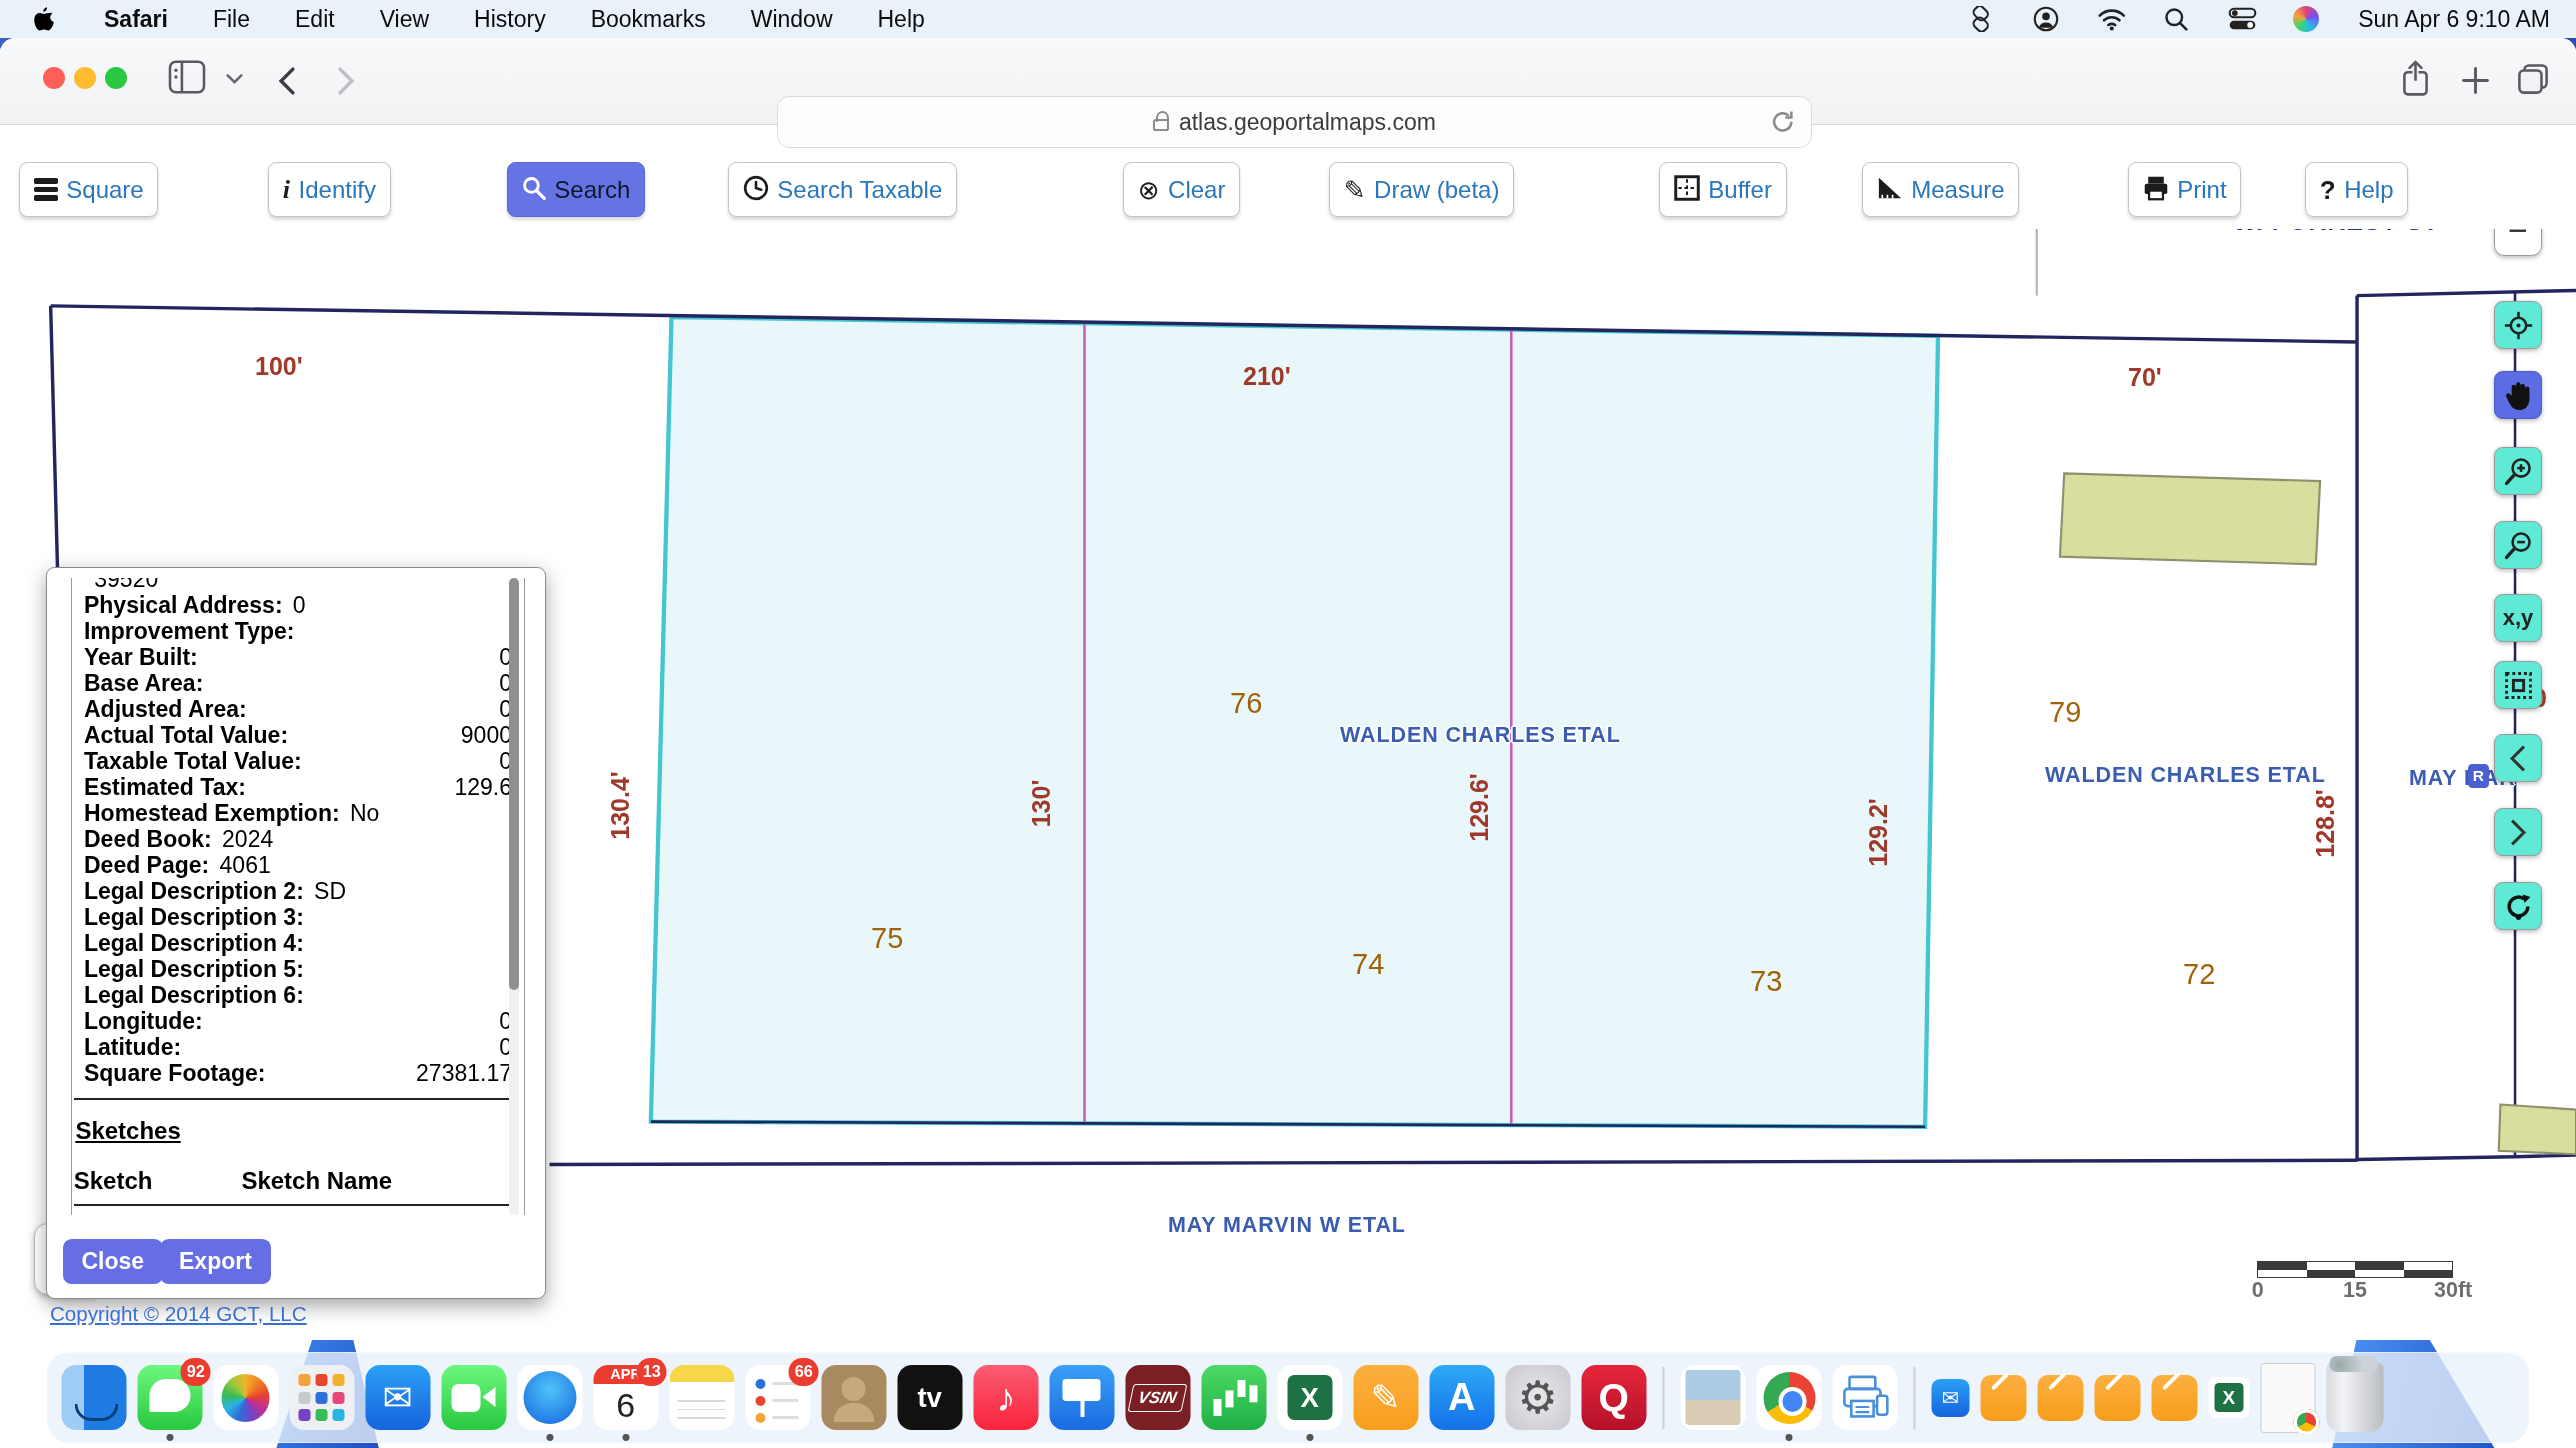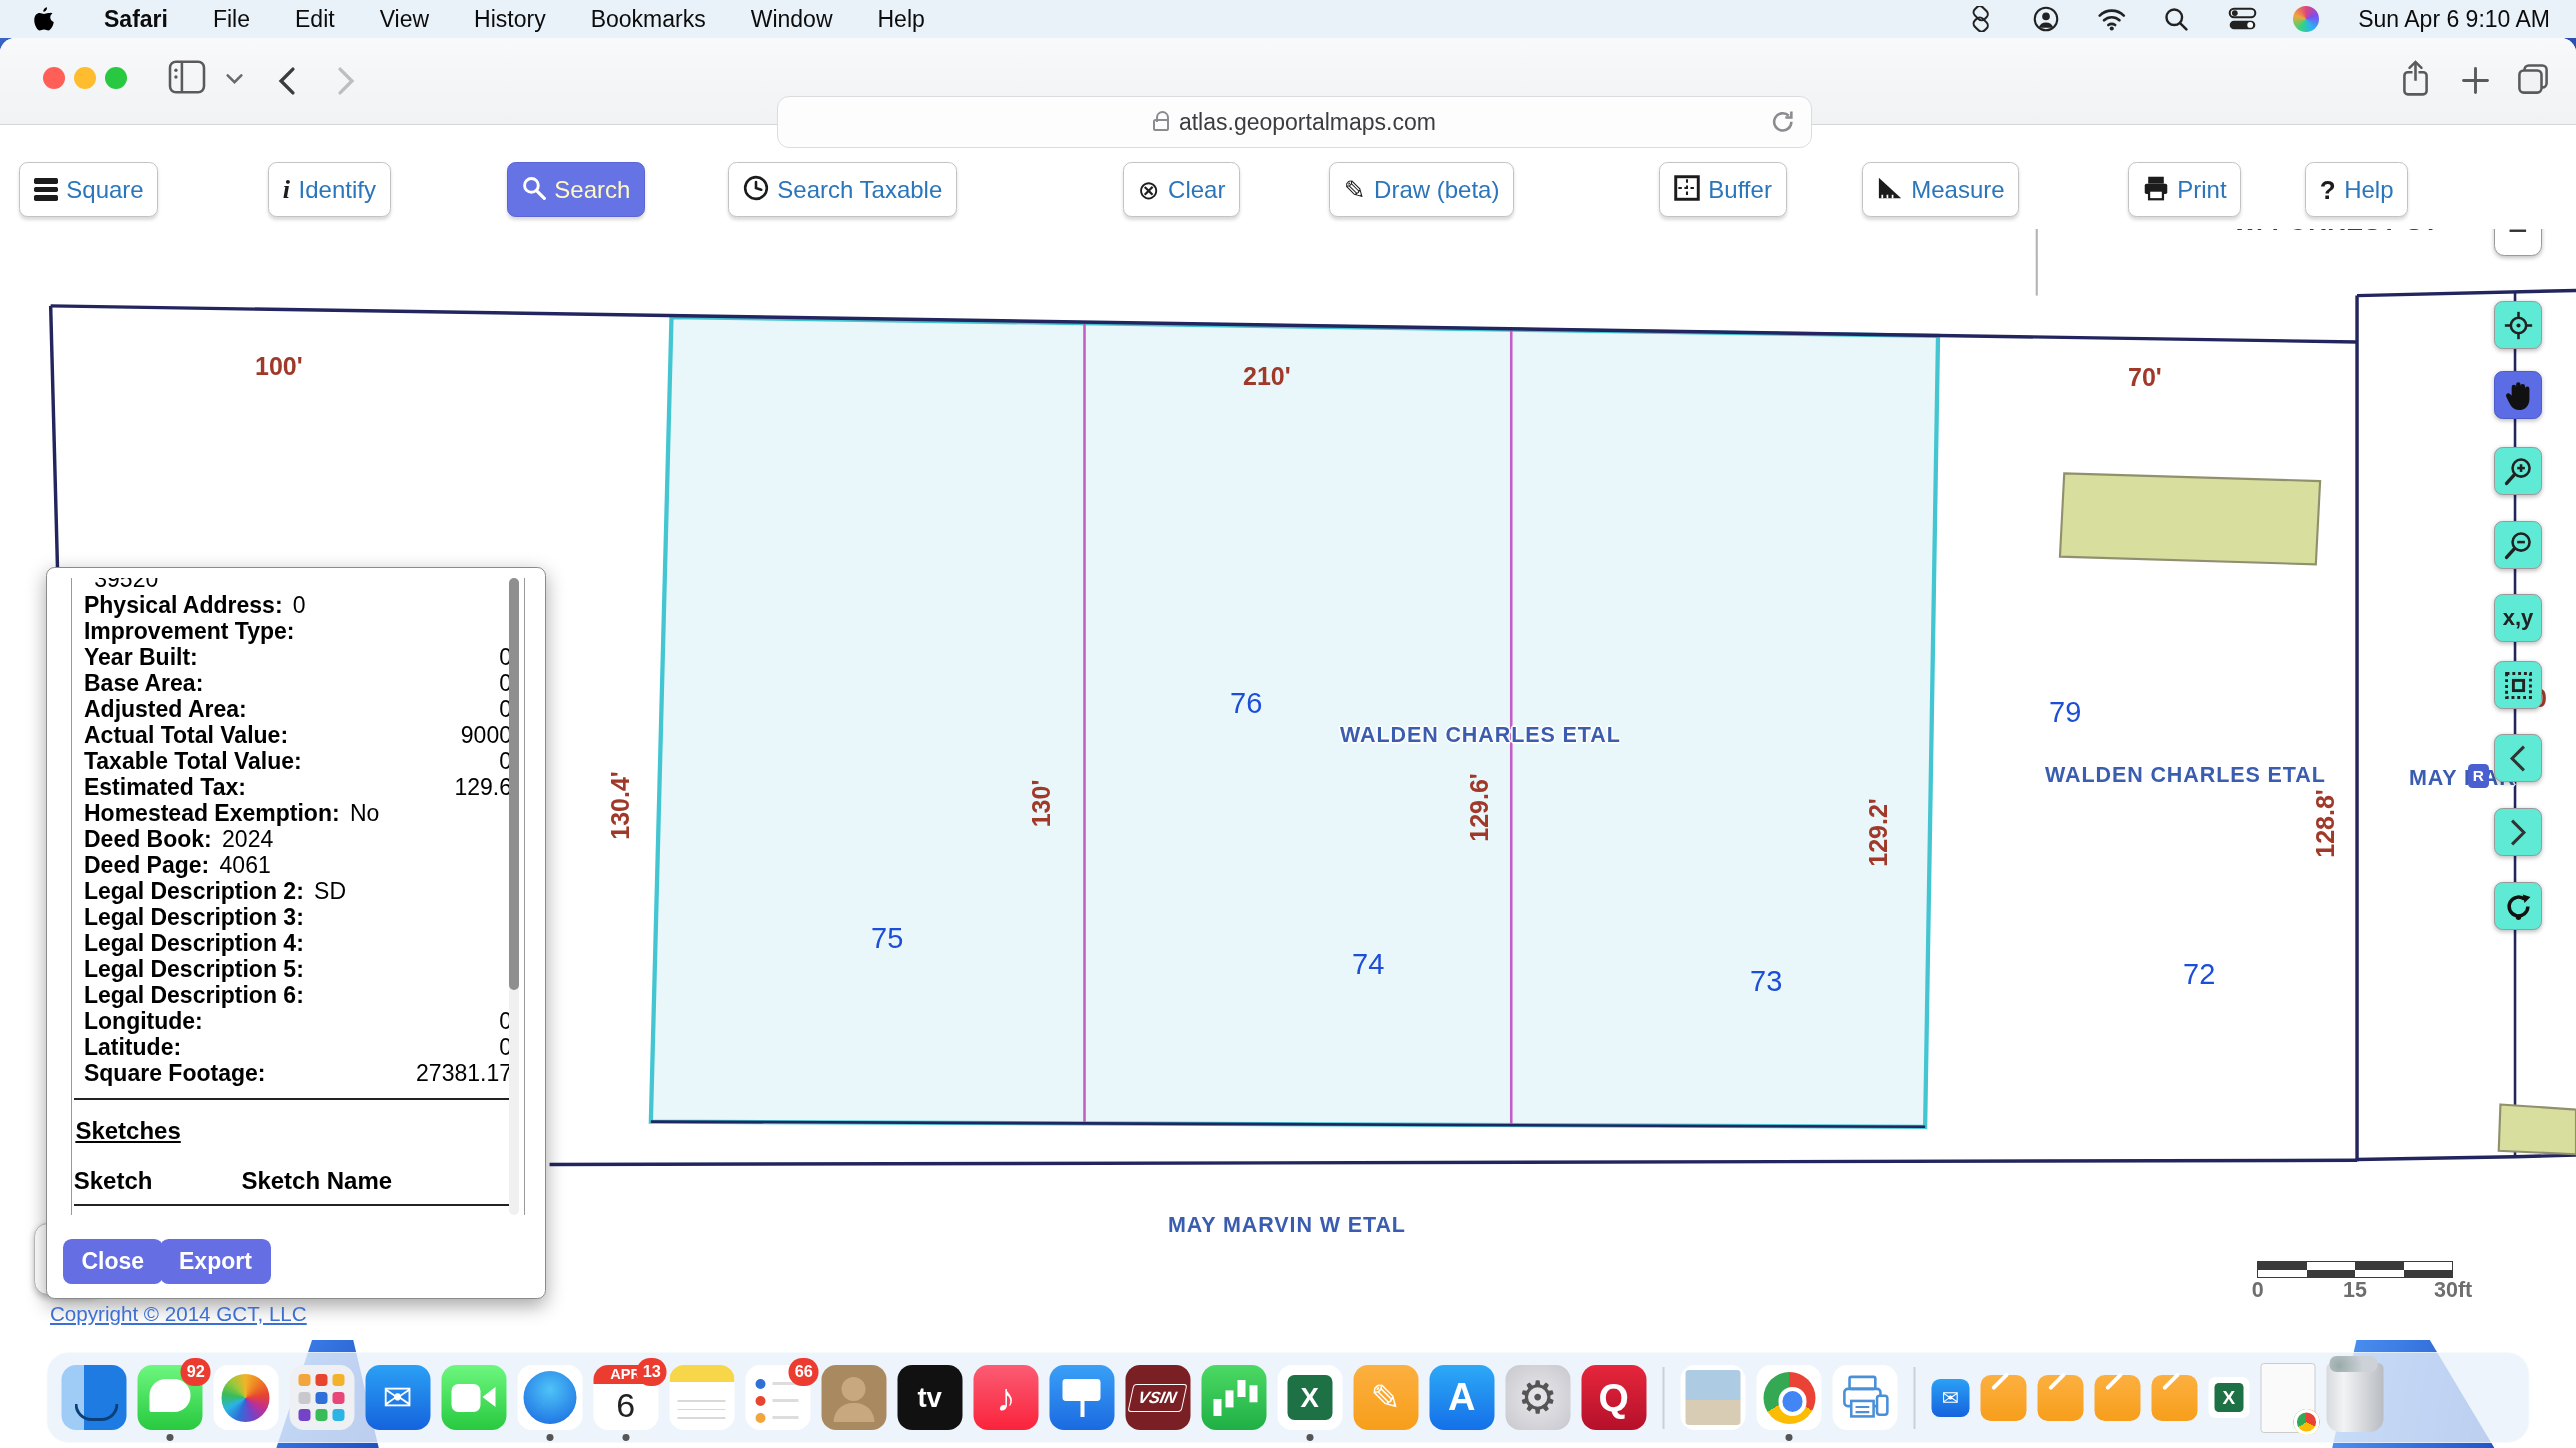--- a/index.html
+++ b/index.html
@@ -24,33 +24,33 @@
   .navico { position:absolute; top:22px; color:#5a5a5e; }
   .urlfield { position:absolute; left:777px; top:58px; width:1035px; height:52px; background:#fdfdfd; border:0.9px solid #dcdce0; border-radius:12px; display:flex; align-items:center; justify-content:center; gap:10.3px; color:#3c3c40; font-size:23px; }
   .lock { width:15.5px; height:12px; border:2.6px solid #8b8b90; border-radius:2.6px; position:relative; margin-top:6.9px; }
   .lock:before { content:""; position:absolute; left:0.9px; top:-10.3px; width:8.6px; height:8.6px; border:2.6px solid #8b8b90; border-bottom:none; border-radius:6.9px 6.9px 0 0; }
   .reload { position:absolute; right:1800px; top:70px; }
 
   
   .apptb { position:absolute; left:0; top:88px; width:2576px; height:103px; background:#fff; z-index:25; }
   .tbtn { position:absolute; top:36px; height:55px; background:#fff; border:1.7px solid #c3c3c3; border-radius:8.6px; box-shadow:0 2.6px 3.4px rgba(0,0,0,.15); display:flex; align-items:center; gap:8.6px; padding:0 13.7px; font-size:24px; color:#2b76ba; cursor:pointer; }
   .tbtn .ig { color:#1c1c1c; font-size:26px; line-height:1; }
-  .tbtn.active { background:#6673e4; border-color:#5a64d4; color:#fef9c3; }
+  .tbtn.active { background:#6673e4; border-color:#5a64d4; color:#0f172a; }
   .tbtn.active .ig { color:#fff; }
   .bars { display:inline-block; width:24px; }
   .bars i { display:block; height:5.2px; background:#1c1c1c; margin:3.4px 0; border-radius:1.7px; }
 
   
   .map { position:absolute; left:0; top:0; width:2576px; height:1411px; background:#fff; }
   .mapsvg { position:absolute; left:0; top:-38px; width:2576px; height:1449px; z-index:1; pointer-events:none; }
   .mlabel { position:absolute; z-index:2; white-space:nowrap; }
   .street { font-size:25px; font-weight:bold; color:#27339e; letter-spacing:0.9px; }
   .dim { font-size:25px; font-weight:600; color:#a03929; }
   .dim.rot { transform:rotate(-90deg); transform-origin:center; }
-  .pnum { font-size:29px; color:#1d4ed8; }
+  .pnum { font-size:29px; color:#a16207; }
   .owner { font-size:21.5px; font-weight:bold; color:#3a5db0; letter-spacing:0.9px;
     text-shadow:-1.7px 0 #fff,1.7px 0 #fff,0 -1.7px #fff,0 1.7px #fff,-0.9px -0.9px #fff,0.9px 0.9px #fff,-0.9px 0.9px #fff,0.9px -0.9px #fff; }
   .rbadge { position:absolute; z-index:2; width:20.6px; height:24px; background:#4a5fd0; border-radius:4.3px; color:#fff; font-size:15.5px; font-weight:bold; text-align:center; line-height:24px; }
 
   
   .tools { position:absolute; z-index:6; }
   .tool { position:absolute; left:2494px; width:48px; height:48px; background:#5eead4; border:1.7px solid #9a9a9a; border-radius:8.6px; box-shadow:0 1.7px 4.3px rgba(0,0,0,.25); display:flex; align-items:center; justify-content:center; color:#222; cursor:pointer; }
   .tool.active { background:#5b6ce4; border-color:#4d5ccc; color:#fff; }
   .zoompair { position:absolute; left:2494px; top:122px; width:48px; height:96px; background:#fff; border:1.7px solid #9a9a9a; border-radius:10.3px; box-shadow:0 1.7px 4.3px rgba(0,0,0,.25); z-index:6; }
   .zoompair .half { height:46px; display:flex; align-items:center; justify-content:center; font-size:34px; color:#333; cursor:pointer; }

